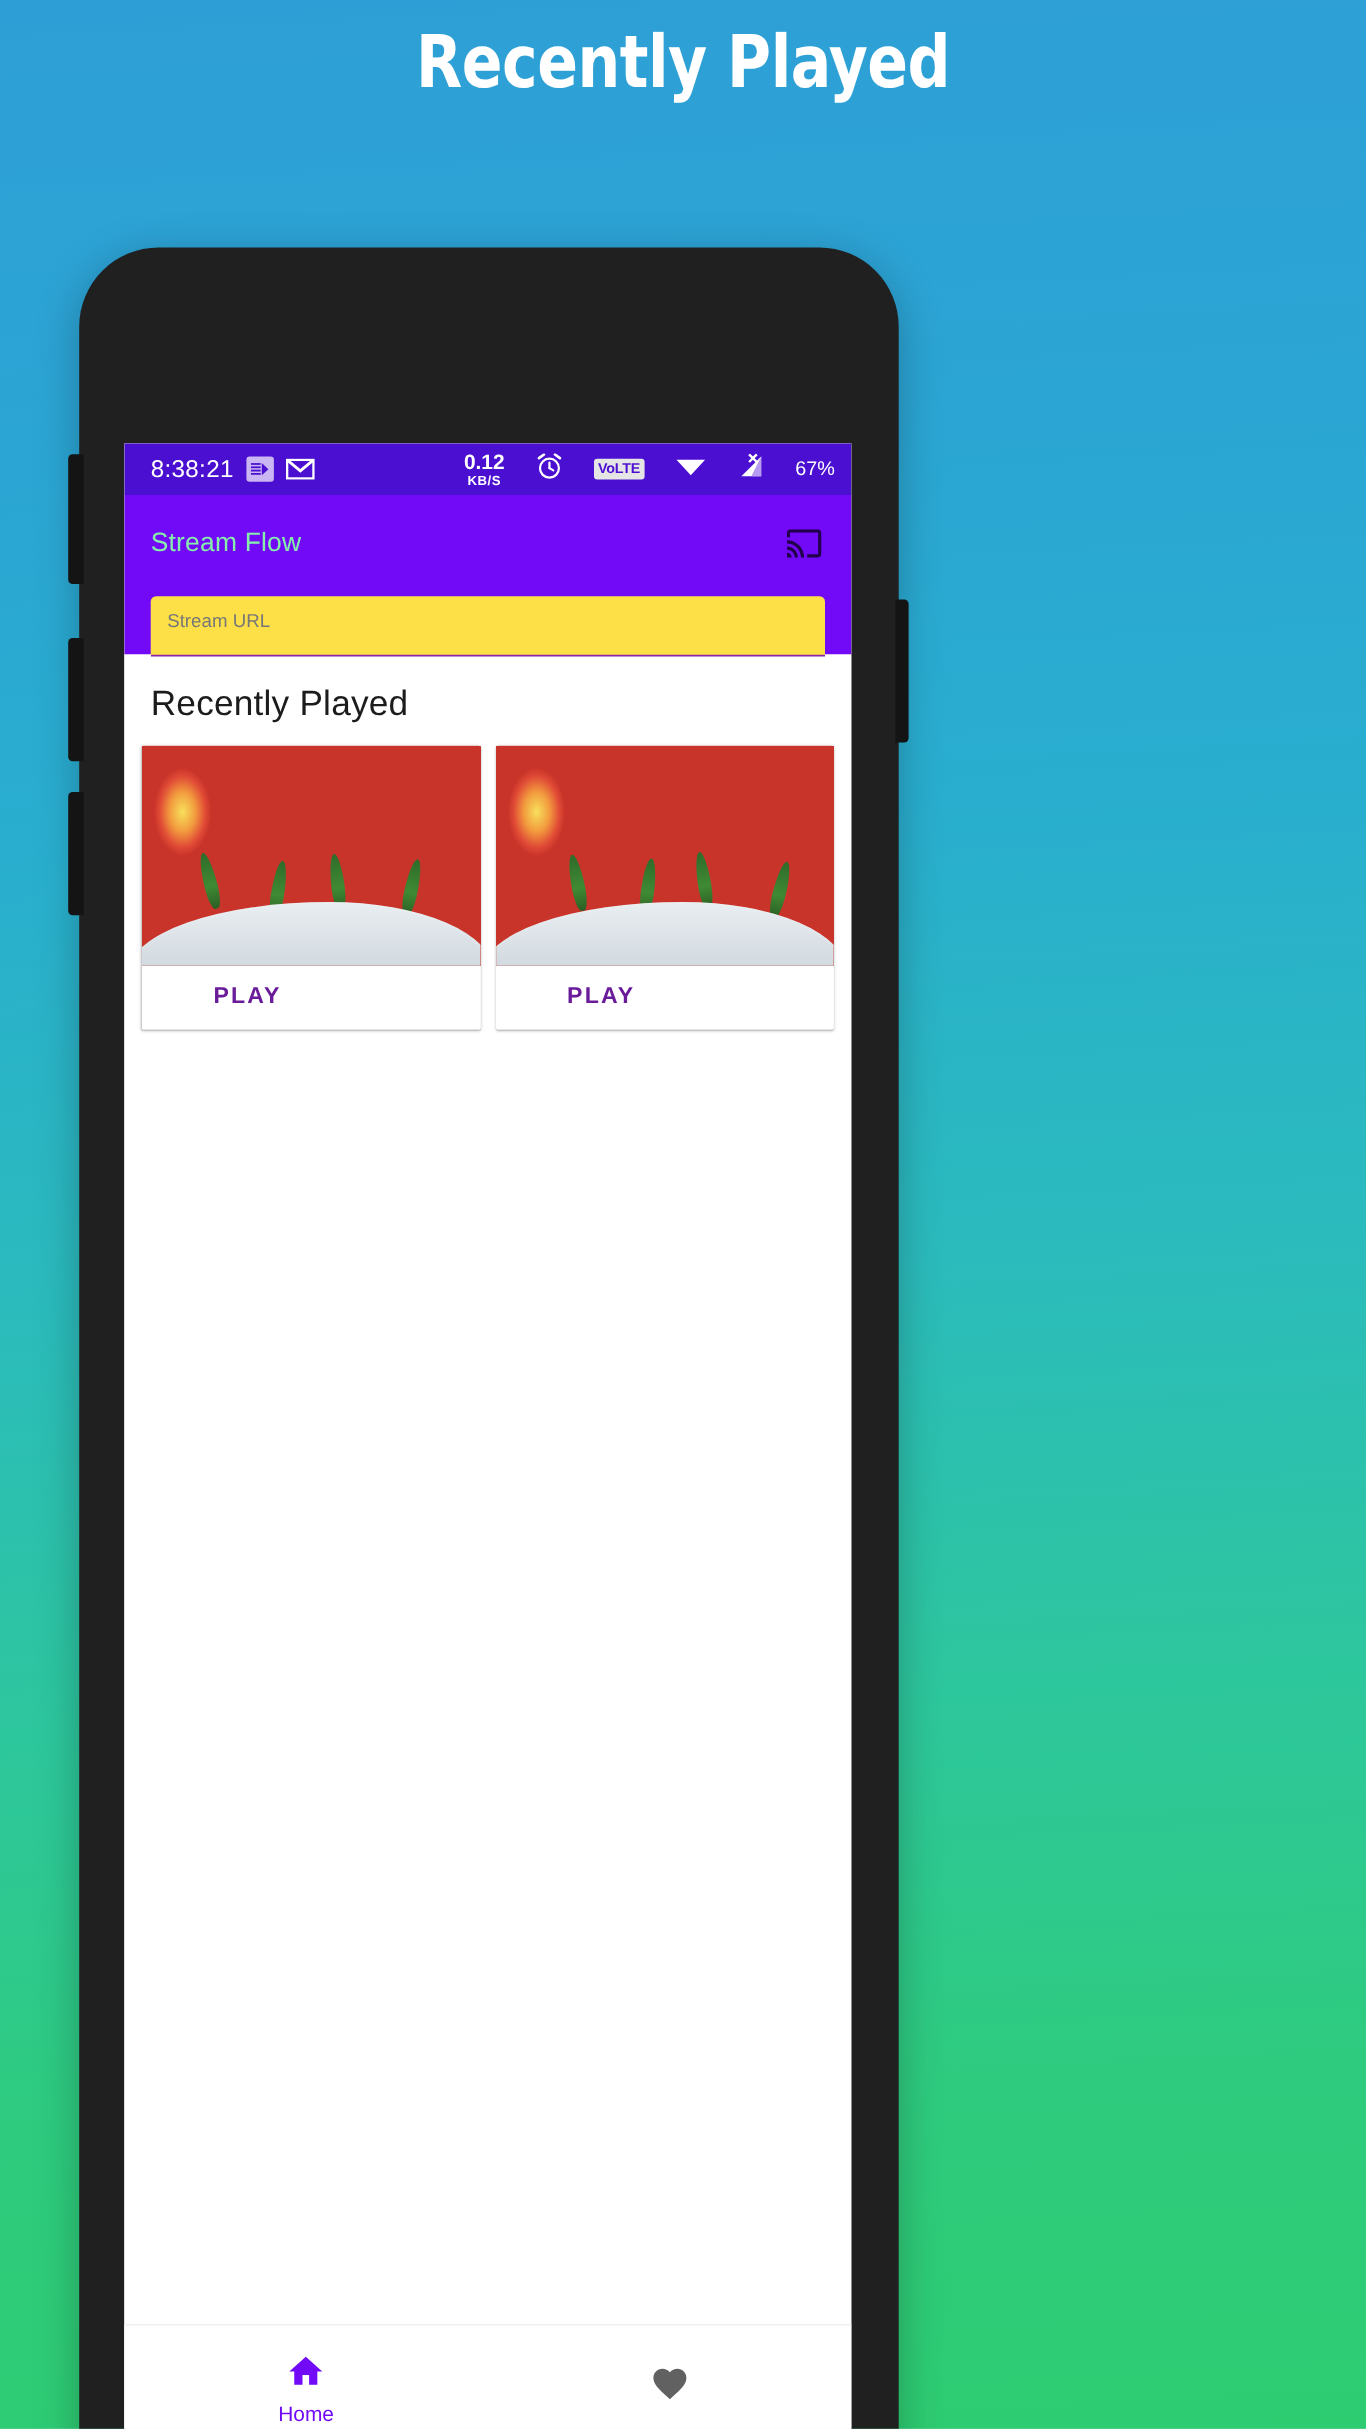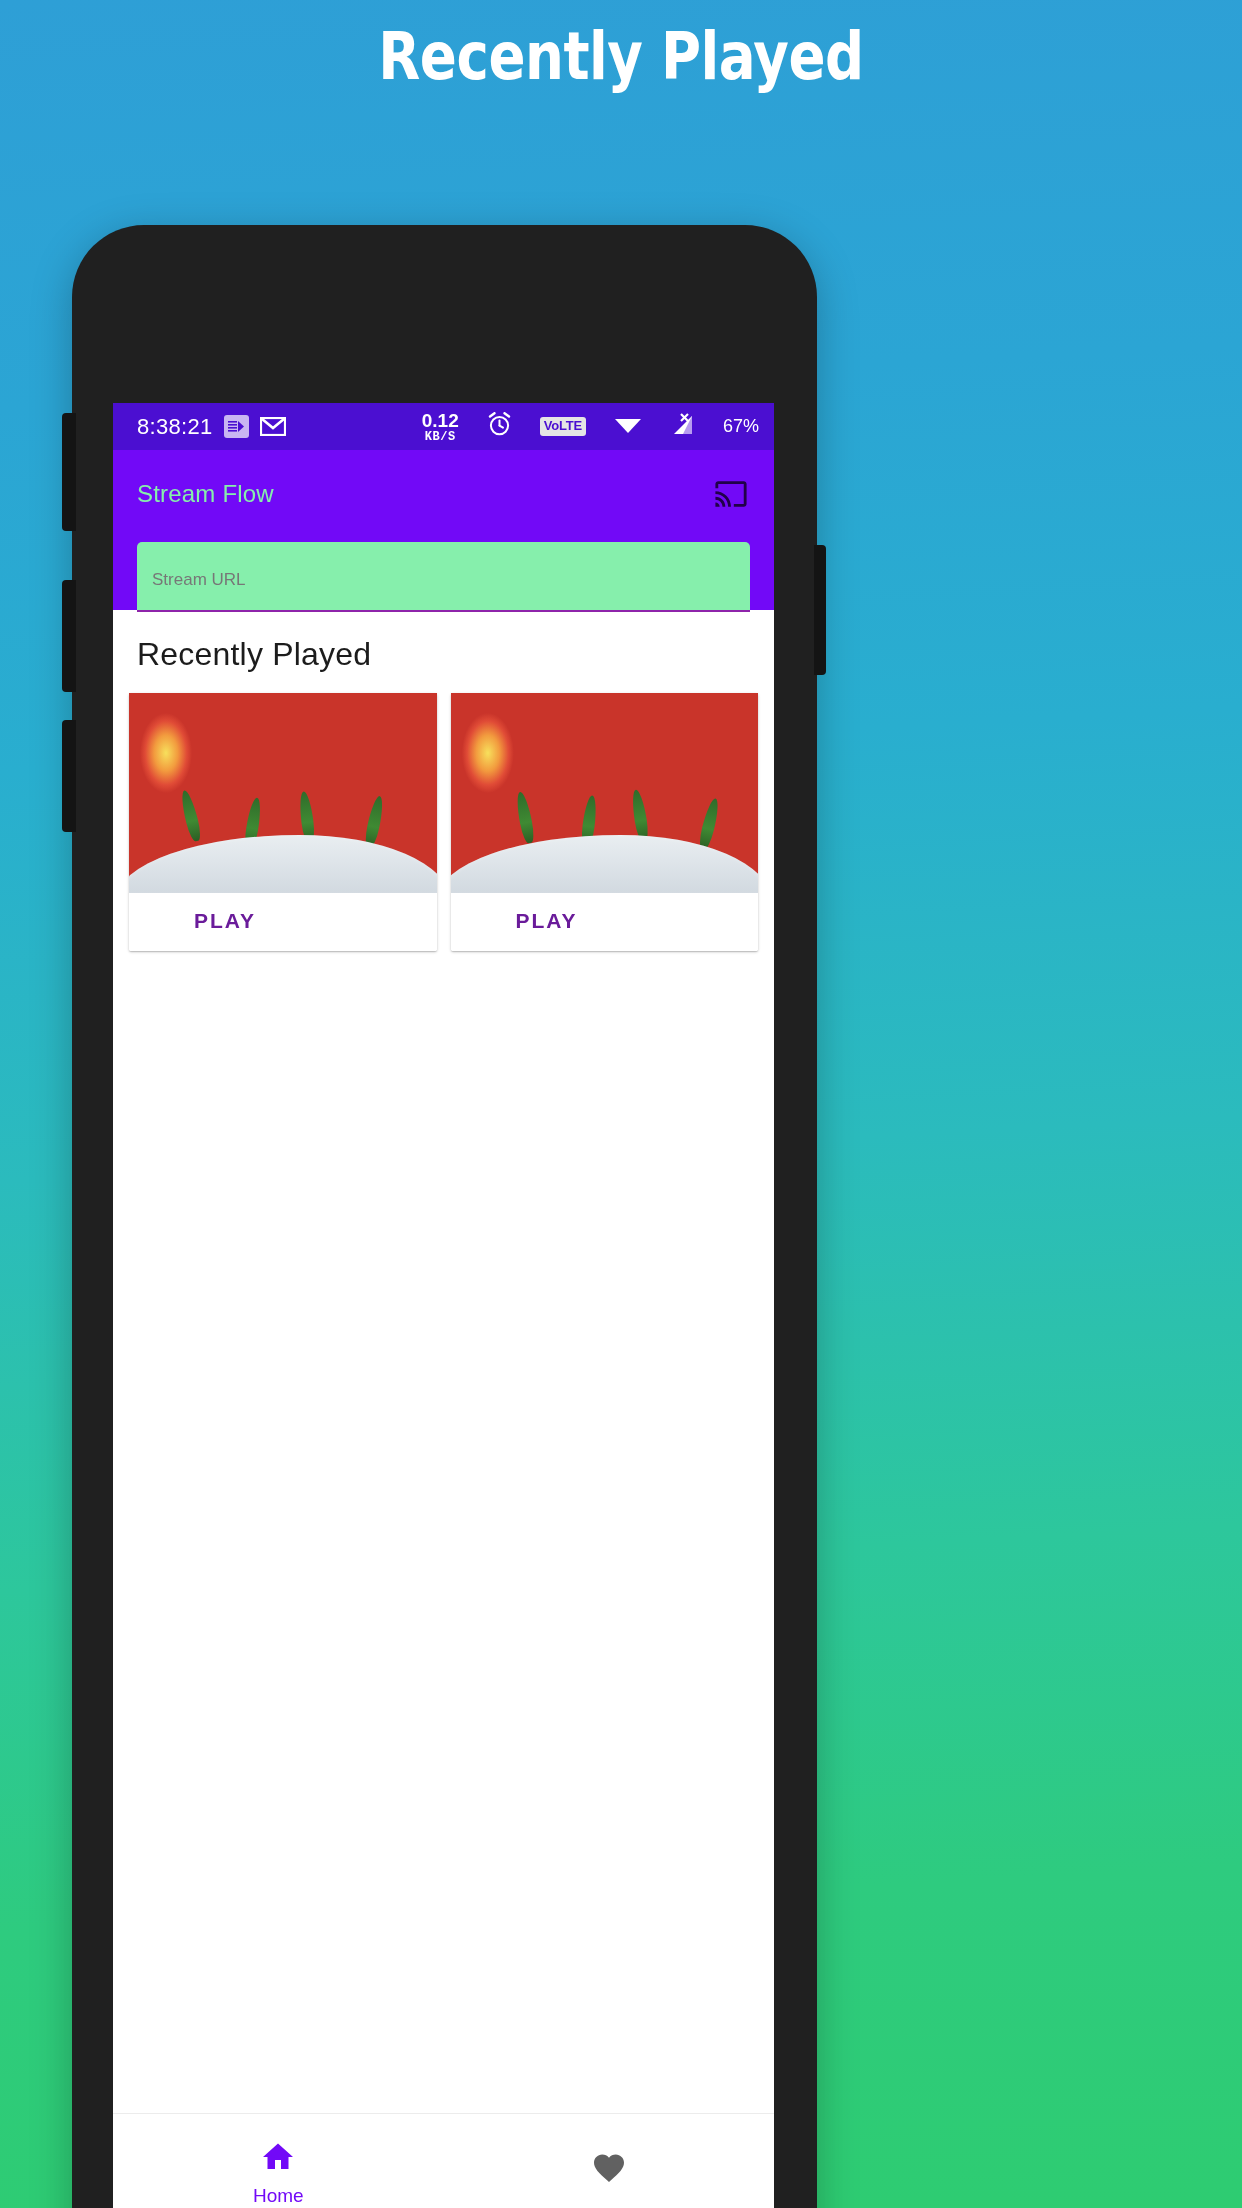--- a/index.html
+++ b/index.html
@@ -110,21 +110,21 @@
   }
 
   .status-right {
     margin-left: auto;
     display: flex;
     align-items: center;
     gap: 28px;
   }
   .kbs { text-align: center; line-height: 1; }
   .kbs .n { font-size: 19px; font-weight: bold; display: block; }
-  .kbs .u { font-size: 12px; font-weight: bold; display: block; letter-spacing: 0.5px; margin-top: 1px; font-family: Liberation Mono, monospace;}
+  .kbs .u { font-size: 12px; font-weight: bold; display: block; letter-spacing: 0.5px; margin-top: 1px;}
   .volte-badge {
     background: #e5e5e5;
     color: #4b0fd1;
     font-size: 13px;
     font-weight: bold;
     border-radius: 3px;
     padding: 1px 4px;
     letter-spacing: -0.2px;
     line-height: 1.25;
   }
@@ -146,24 +146,24 @@
     color: #86efac;
     font-size: 24px;
     font-weight: normal;
     letter-spacing: 0.2px;
   }
   .cast-icon { width: 38px; height: 34px; display:block; }
 
   
   .url-field {
     margin: 22px 0 0 0;
-    background: #86efac;
+    background: #fde047;
     border-bottom: 2px solid #8e24aa;
     border-radius: 5px 5px 0 0;
-    padding: 28px 14px 13px 15px;
+    padding: 13px 14px 13px 15px;
     position: relative;
     top: 2px;
   }
   .url-label {
     color: #777777;
     font-size: 17px;
     margin-bottom: 7px;
   }
   .url-value {
     color: #1a1a1a;

